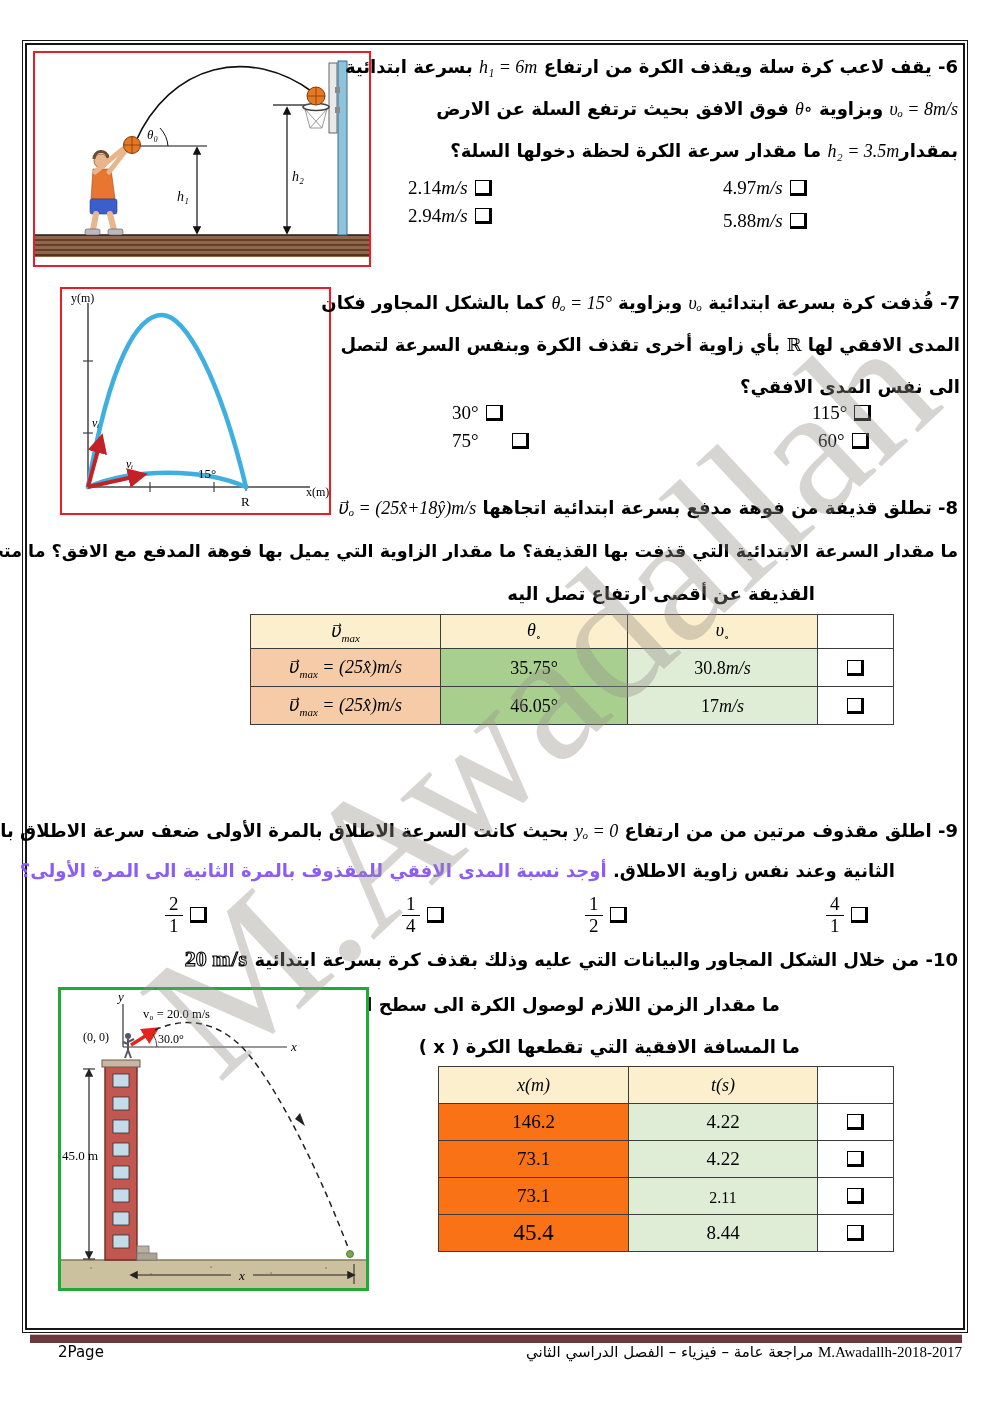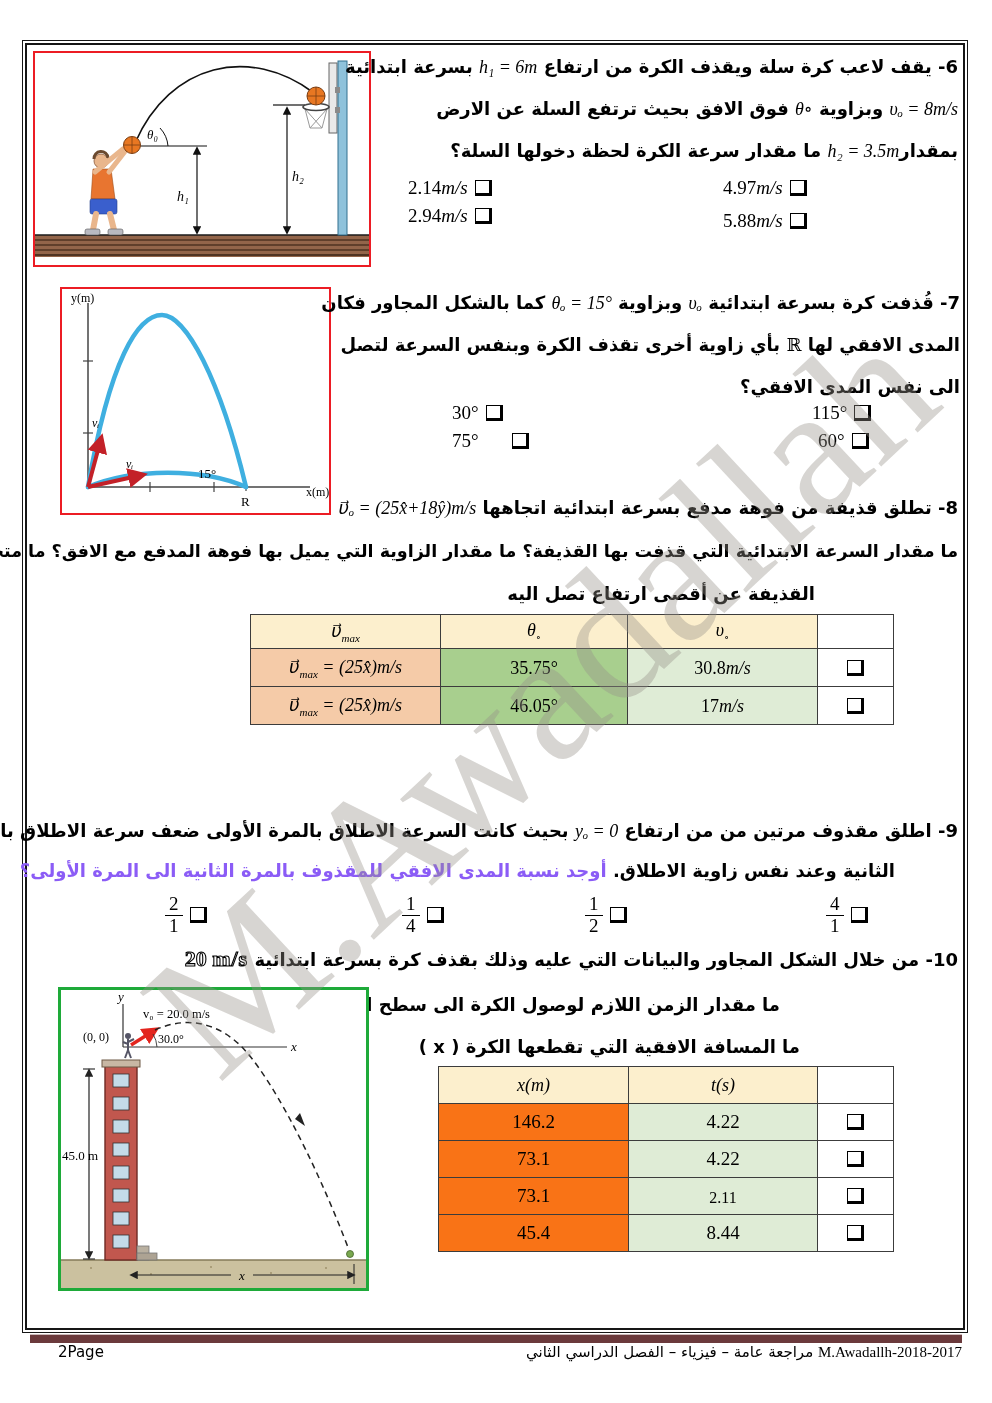--- a/index.html
+++ b/index.html
@@ -381,21 +381,21 @@
         </td>
   </tr>
   <tr style="height:37px">
     <td class="c-green2"><span class="num" style="font-size:19px">73.1</span></td>
     <td class="c-lgreen"><span class="num" style="font-size:16px">2.11</span></td>
     <td>
           <div class="cb"></div>
         </td>
   </tr>
   <tr style="height:37px">
-    <td class="c-green2"><span class="num" style="font-size:19px">45.4</span></td>
+    <td class="c-green2"><span class="num" style="font-size:23px">45.4</span></td>
     <td class="c-lgreen"><span class="num" style="font-size:19px">8.44</span></td>
     <td>
           <div class="cb"></div>
         </td>
   </tr>
 </tbody>
   </table>
 
 <div class="footer-bar"></div>
 <div class="footer-text" style="left:58px;">2Page</div>

